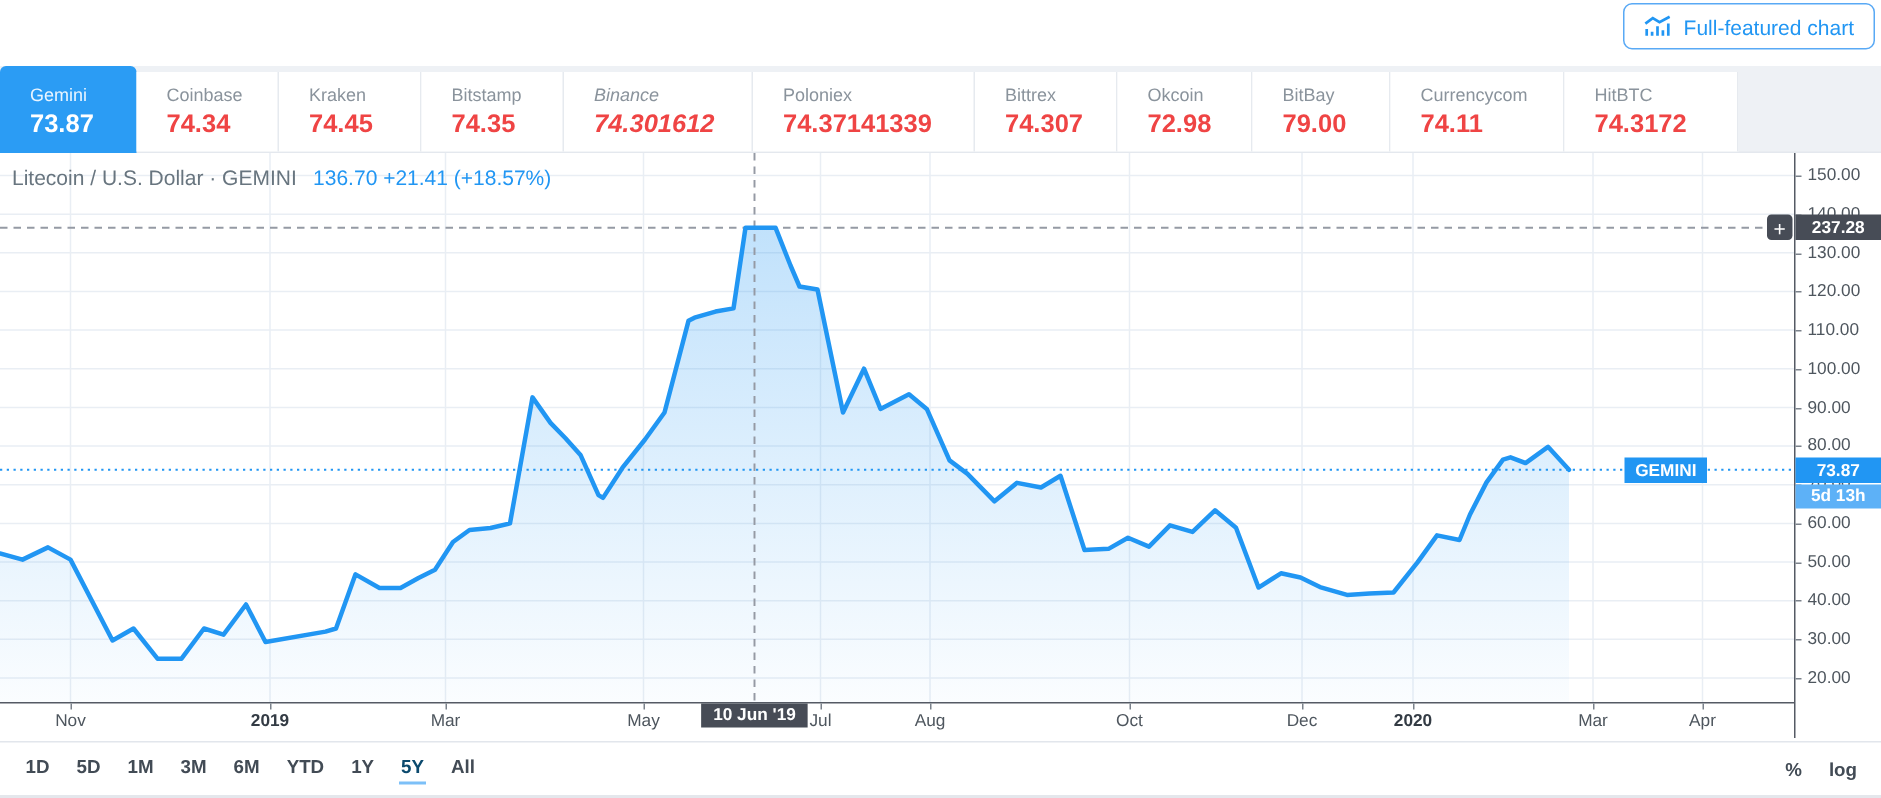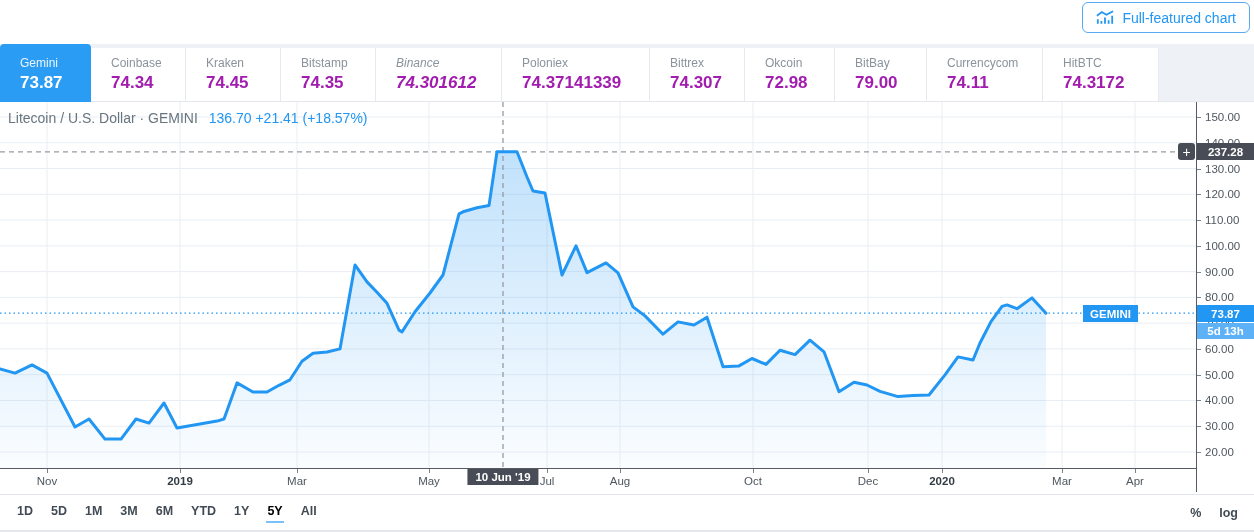--- a/index.html
+++ b/index.html
@@ -14,21 +14,21 @@
           padding:0 13px;border:1px solid #59a9f5;border-radius:6px;background:#fff;color:#2196f3;
           font-size:14px;font-family:inherit;cursor:pointer;}
   .ff-btn svg{display:block;}
 
   
   .tab-bar{position:absolute;left:0;top:44px;width:1254px;height:58px;background:#eef1f5;
            display:flex;border-bottom:1px solid #e4e8ee;box-sizing:border-box;}
   .tab{box-sizing:border-box;height:53px;margin-top:4px;background:#fff;border-right:1px solid #e6eaef;
        padding:8px 0 0 20px;display:flex;flex-direction:column;gap:3px;cursor:pointer;flex:0 0 auto;}
   .tab-name{font-size:12px;color:#8a939c;}
-  .tab-price{font-size:17px;font-weight:700;color:#a21caf;}
+  .tab-price{font-size:17px;font-weight:700;color:#ef4444;}
   .tab.active{margin-top:0;height:58px;border-radius:4px 4px 0 0;background:#2b9cf4;border-right:none;padding-top:12px;}
   .tab.active .tab-name{color:#eaf5ff;}
   .tab.active .tab-price{color:#fff;}
 
   
   .chart{position:absolute;left:0;top:102px;width:1254px;height:390px;background:#fff;}
   .plot{position:absolute;left:0;top:0;width:1196px;height:366px;}
   .plot svg{position:absolute;left:0;top:0;}
   .sym{position:absolute;left:8px;top:8px;font-size:14px;color:#68757f;white-space:nowrap;z-index:5;}
   .sym .quote{color:#2196f3;margin-left:7px;}
@@ -50,21 +50,21 @@
   #plusBadge{width:17px;height:17px;border-radius:3px;font-weight:400;font-size:14px;cursor:pointer;}
   #crossDateBadge{transform:translateX(-50%);padding:0 8px;height:16px;}
   #lastExchBadge{padding:0 7px;height:17px;}
 
   
   .toolbar{position:absolute;left:0;top:494px;width:1254px;height:38px;box-sizing:border-box;background:#fff;
            border-top:1px solid #e2e6ec;border-bottom:2px solid #e4e7ec;
            display:flex;align-items:center;justify-content:space-between;padding:0 16px;}
   .ranges{display:flex;gap:16px;font-size:12.5px;font-weight:700;color:#424b55;}
   .range{cursor:pointer;padding:2px 1px 3px;border-bottom:2px solid transparent;}
-  .range.active{color:#000000;border-bottom:2px solid #7cc0f8;}
+  .range.active{color:#0c4a6e;border-bottom:2px solid #7cc0f8;}
   .scales{display:flex;gap:18px;font-size:12.5px;font-weight:600;color:#424b55;}
   .scale{cursor:pointer;}
 </style>
 </head>
 <body>
 
 <div class="widget">
 
   <div class="top-row">
     <button class="ff-btn">

